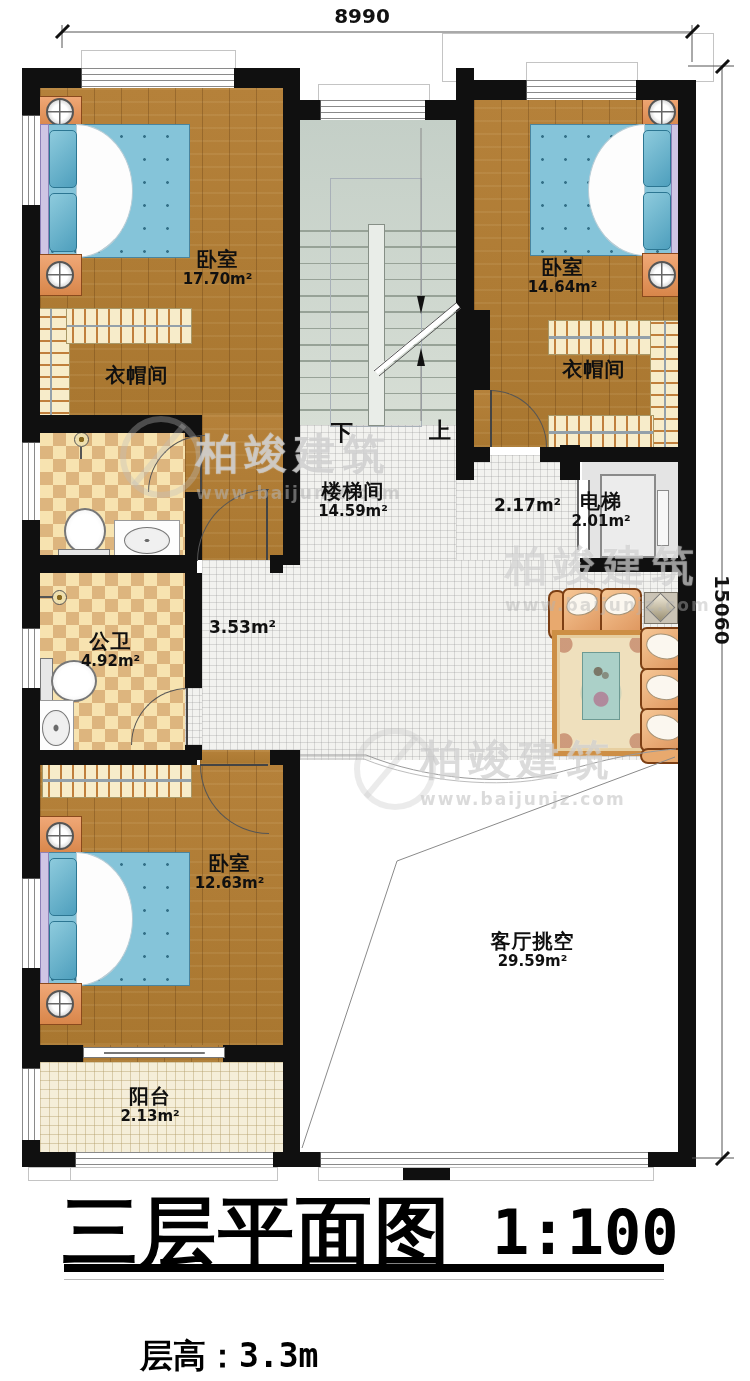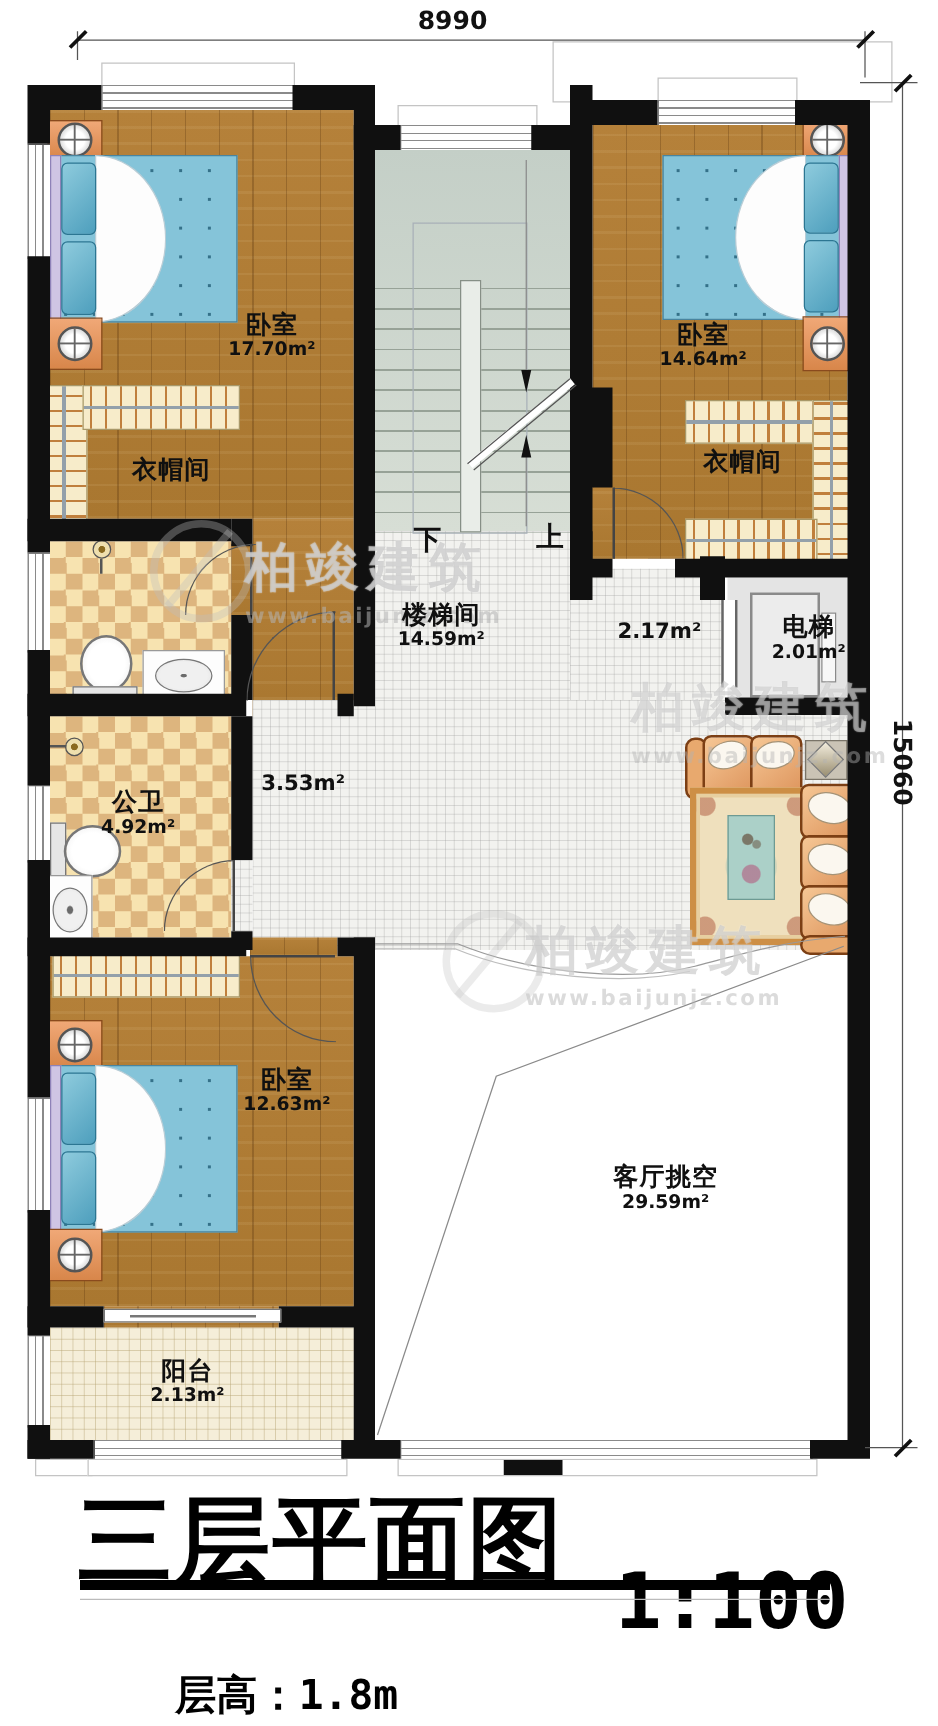--- a/index.html
+++ b/index.html
@@ -89,21 +89,21 @@
   .big{font-size:22px;font-weight:bold;}
   .dimtxt{position:absolute;font-size:20px;font-weight:bold;color:#111;text-align:center;}
   
   .wm{position:absolute;color:rgba(178,178,178,.55);pointer-events:none;}
   .wm .brand{font-size:42px;font-weight:bold;letter-spacing:7px;white-space:nowrap;text-shadow:0 0 1px rgba(255,255,255,.8);}
   .wm .url{font-size:17px;font-weight:bold;letter-spacing:2px;margin-top:1px;}
   .ring{position:absolute;width:70px;height:70px;border:6px solid rgba(188,188,188,.35);border-radius:50%;}
   .ringbar{position:absolute;width:6px;height:78px;background:rgba(188,188,188,.35);transform:rotate(40deg);}
   
   .title-main{position:absolute;font-size:76px;font-weight:bold;color:#000;letter-spacing:2px;}
-  .title-scale{position:absolute;font-size:62px;font-weight:bold;color:#000;font-family:"DejaVu Sans Mono","Liberation Mono",monospace;margin-top:48px;}
+  .title-scale{position:absolute;font-size:62px;font-weight:bold;color:#000;font-family:"DejaVu Sans Mono","Liberation Mono",monospace;}
   .tline{position:absolute;background:#000;}
   .tline2{position:absolute;background:#bbb;}
   .info{position:absolute;color:#000;font-size:33px;font-weight:bold;white-space:nowrap;}
   .info .num{font-family:"DejaVu Sans Mono","Liberation Mono",monospace;font-weight:bold;}
   .info sup{font-size:19px;}
 </style>
 </head>
 <body>
 
 <div id="canvas">
@@ -336,21 +336,21 @@
   <div class="lbl" style="left:278px;top:480px;width:150px">
     <div class="rn">楼梯间</div>
     <div class="ra">14.59m²</div>
   </div>
   <div class="lbl" style="left:195px;top:618px;width:95px">
     <div class="ra" style="font-size:17px">3.53m²</div>
   </div>
   <div class="lbl" style="left:480px;top:496px;width:95px">
     <div class="ra" style="font-size:17px">2.17m²</div>
   </div>
-  <div class="lbl" style="left:602px;top:490px;width:90px">
+  <div class="lbl" style="left:556px;top:490px;width:90px">
     <div class="rn">电梯</div>
     <div class="ra">2.01m²</div>
   </div>
   <div class="lbl" style="left:455px;top:930px;width:155px">
     <div class="rn">客厅挑空</div>
     <div class="ra">29.59m²</div>
   </div>
   <div class="lbl" style="left:162px;top:852px;width:135px">
     <div class="rn">卧室</div>
     <div class="ra">12.63m²</div>
@@ -363,16 +363,16 @@
   <div class="lbl big" style="left:420px;top:418px;width:40px"><span>上</span></div>
 
   <div class="dimtxt" style="left:330px;top:4px;width:64px">8990</div>
   <div class="dimtxt" style="left:690px;top:595px;width:64px;height:24px;line-height:24px;transform:rotate(90deg)">15060</div>
 
   <div class="title-main" style="left:62px;top:1182px">三层平面图</div>
   <div class="title-scale" style="left:492px;top:1196px">1:100</div>
   <div class="tline" style="left:64px;top:1264px;width:600px;height:8px"></div>
   <div class="tline2" style="left:64px;top:1279px;width:600px;height:1px"></div>
   <div class="info" style="left:140px;top:1334px">
-    <span>层高：</span><span class="num">1.8m</span>
+    <span>层高：</span><span class="num">3.3m</span>
   </div>
 
 </div>
 
 </body></html>

